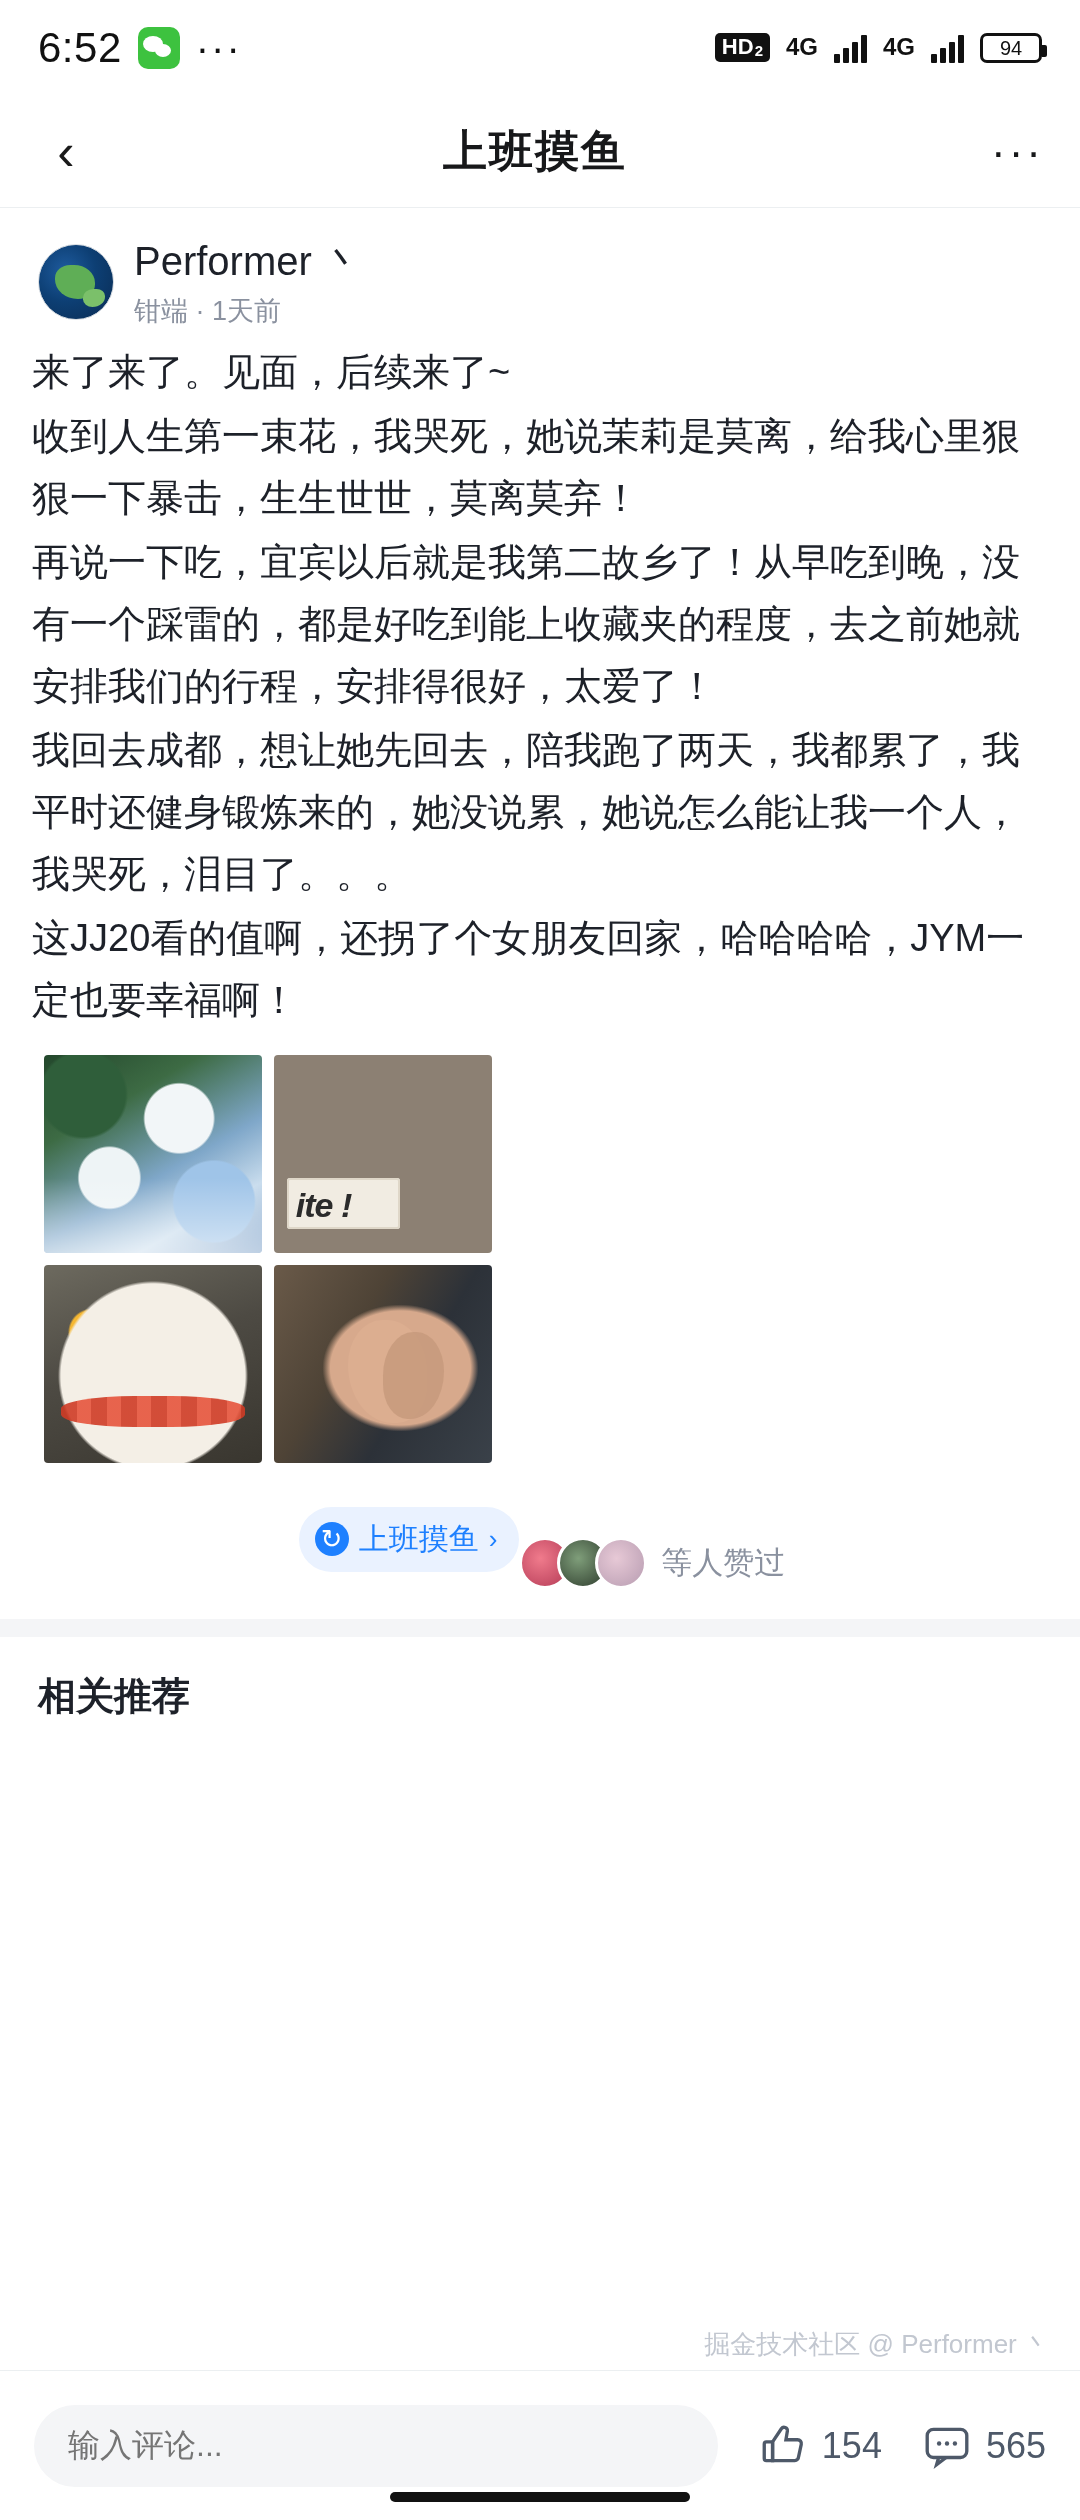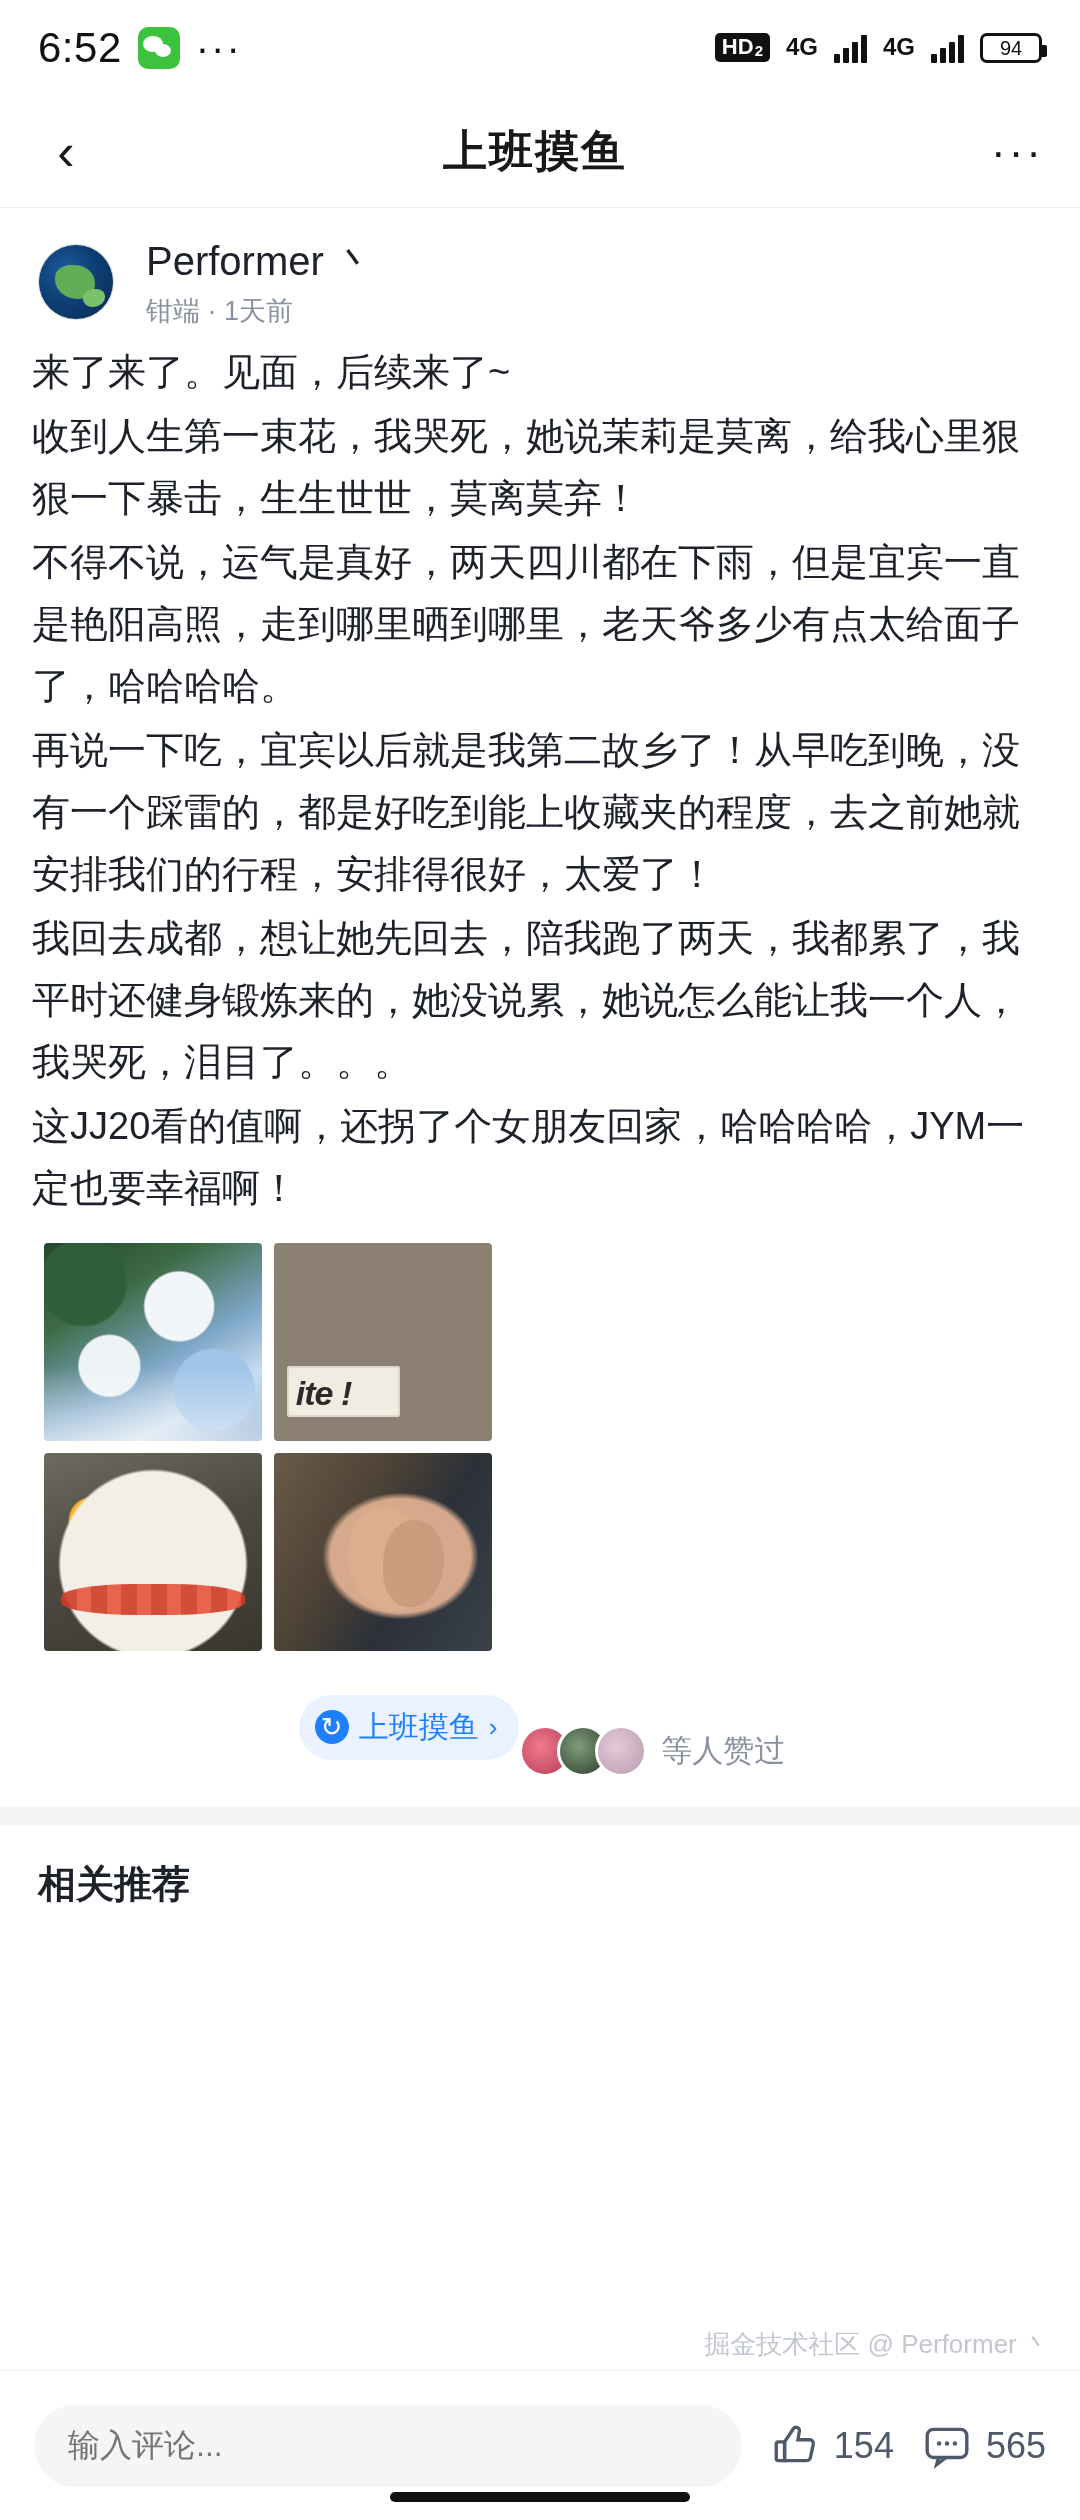--- a/index.html
+++ b/index.html
@@ -81,21 +81,21 @@
   }
   .nav-title {
     flex: 1; text-align: center; font-size: 44px; color:#17181a; font-weight: 700;
     letter-spacing: 2px;
   }
   .nav-more { width: 70px; text-align:right; font-size: 44px; color:#17181a; letter-spacing: 3px; line-height: 20px;}
 
   
   .content { flex: 1 1 auto; overflow: hidden; padding: 0 0 0 0; }
   .author-row {
-    display:flex; align-items:center; gap: 32px;
+    display:flex; align-items:center; gap: 20px;
     padding: 26px 38px 8px 38px;
   }
   .avatar {
     width: 76px; height: 76px; border-radius: 50%;
     background: radial-gradient(circle at 35% 35%, #1e5b9e 0%, #0d3f74 45%, #0a2b52 100%);
     position: relative; overflow: hidden; flex: 0 0 auto;
     border: 1px solid #d8dde2;
   }
   .avatar::before{
     content:""; position:absolute; width: 40px; height: 34px; left: 16px; top: 20px;
@@ -233,21 +233,21 @@
     font-size: 38px; color:#1d2129; font-weight: 600;
     padding: 34px 38px 0 38px;
   }
 
   
   .bottombar {
     position:absolute; left:0; right:0; bottom: 0;
     height: 150px;
     background:#fff;
     border-top: 1px solid #eceff1;
-    display:flex; align-items:center; gap: 28px;
+    display:flex; align-items:center; gap: 40px;
     padding: 0 34px;
   }
   .comment-input {
     flex: 1 1 auto; height: 82px; border-radius: 42px; background:#f4f5f7;
     border: none; outline: none;
     font-size: 32px; color:#b2b8c2; padding: 0 34px;
     font-family: "Liberation Sans", sans-serif;
   }
   .count-item { display:flex; align-items:center; gap: 14px; }
   .count-item .num { font-size: 36px; color:#4e5969; }
@@ -310,21 +310,20 @@
       <div class="avatar"></div>
       <div class="author-meta">
         <div class="author-name">Performer 丶</div>
         <div class="author-sub">钳端 · 1天前</div>
       </div>
     </div>
 
     <div class="post-text">
       <p>来了来了。见面，后续来了~</p>
       <p>收到人生第一束花，我哭死，她说茉莉是莫离，给我心里狠狠一下暴击，生生世世，莫离莫弃！</p>
-      <p>不得不说，运气是真好，两天四川都在下雨，但是宜宾一直是艳阳高照，走到哪里晒到哪里，老天爷多少有点太给面子了，哈哈哈哈。</p>
       <p>再说一下吃，宜宾以后就是我第二故乡了！从早吃到晚，没有一个踩雷的，都是好吃到能上收藏夹的程度，去之前她就安排我们的行程，安排得很好，太爱了！</p>
       <p>我回去成都，想让她先回去，陪我跑了两天，我都累了，我平时还健身锻炼来的，她没说累，她说怎么能让我一个人，我哭死，泪目了。。。</p>
       <p>这JJ20看的值啊，还拐了个女朋友回家，哈哈哈哈，JYM一定也要幸福啊！</p>
     </div>
 
     <div class="img-grid">
       <div class="photo ph-flowers"></div>
       <div class="photo ph-salad"></div>
       <div class="photo ph-rice"></div>
       <div class="photo ph-hands"></div>

